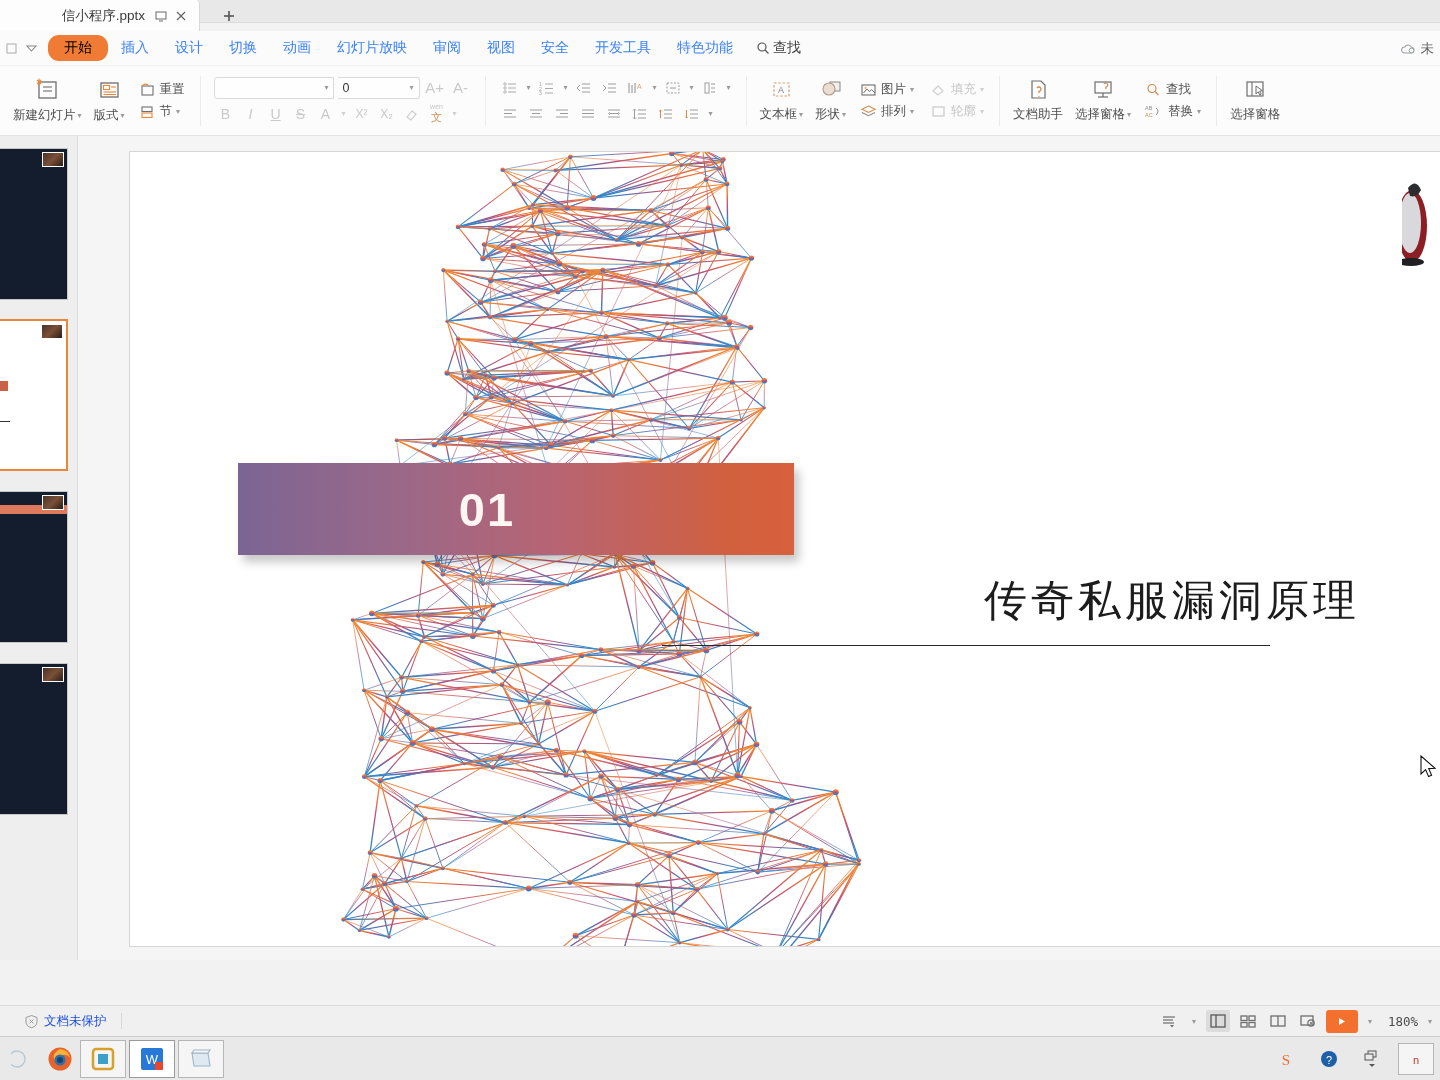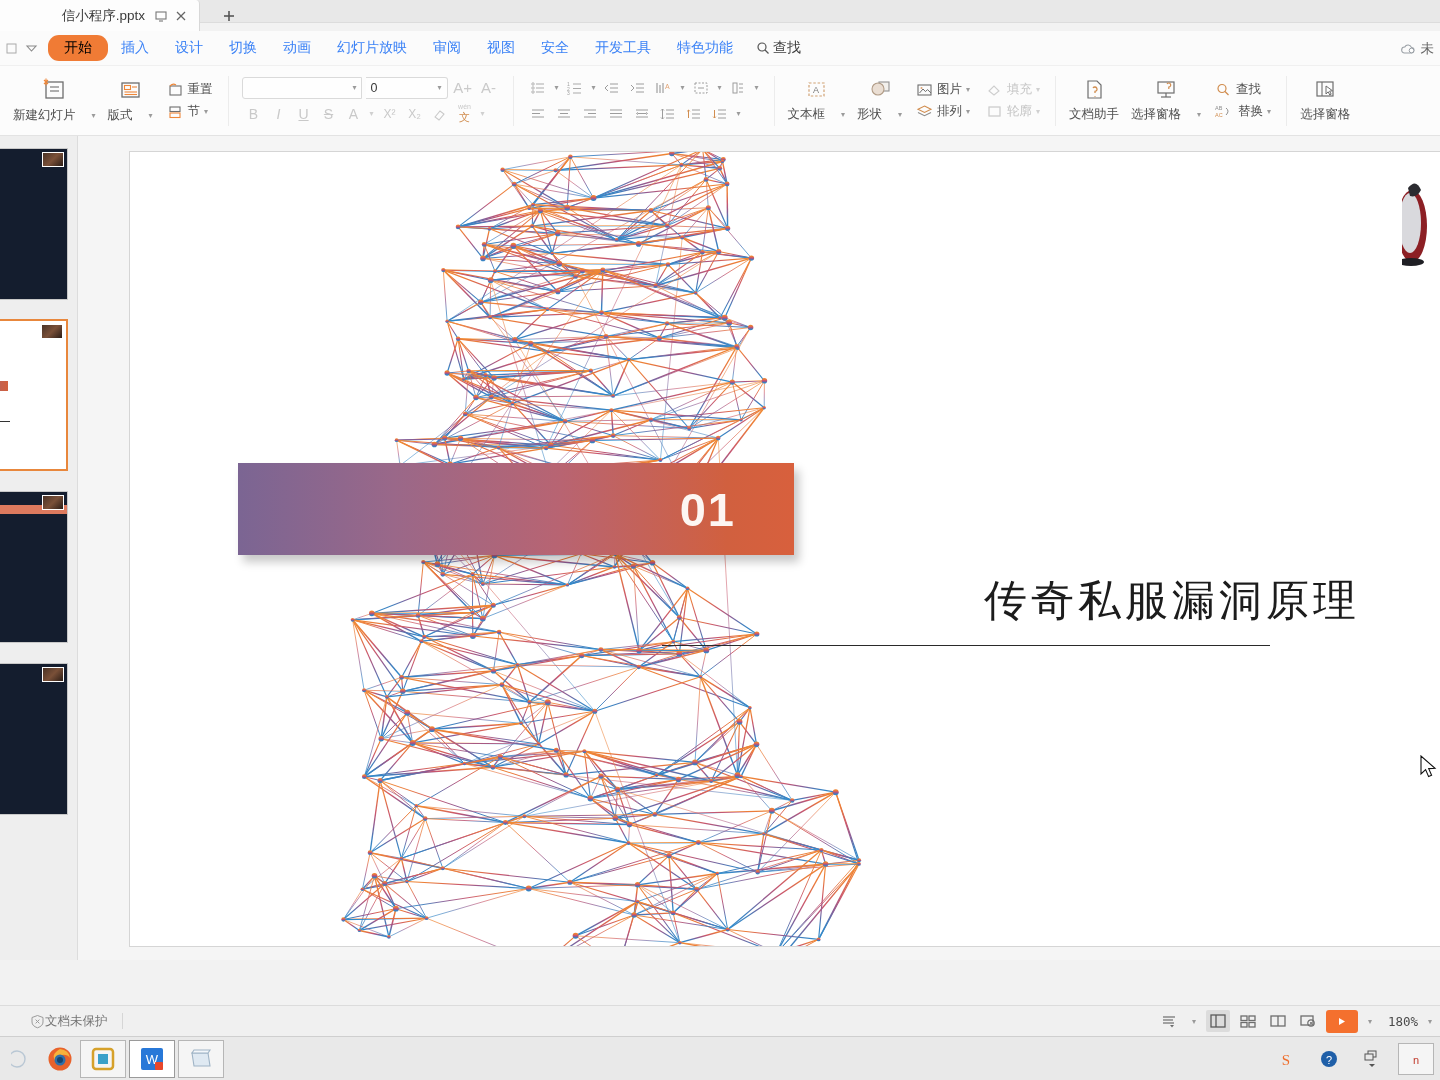--- a/index.html
+++ b/index.html
@@ -67,21 +67,21 @@
     display:flex; align-items:center; opacity:.97;
   }
   .rb-group { display:flex; align-items:center; height:62px; padding:0 7px; }
   .rb-sep { width:1px; height:50px; background:#ececec; }
   .rb-btn {
     display:flex; flex-direction:column; align-items:center;
     justify-content:center; padding:2px 6px; cursor:pointer;
     min-width:40px; color:#4a4a4a;
   }
   .rb-btn .lbl { font-size:12.5px; margin-top:2px; white-space:nowrap;
-     display:flex; align-items:center; gap:16px; }
+     display:flex; align-items:center; gap:2px; }
   .rb-small-col { display:flex; flex-direction:column; gap:3px; padding:0 4px; }
   .rb-small {
     display:flex; align-items:center; gap:4px; cursor:pointer;
     font-size:12.5px; color:#4a4a4a; padding:1px 4px; white-space:nowrap;
   }
   .rb-small.dim { color:#c3c3c3; }
   .caret { font-size:8px; color:#999; }
   .caret.dim { color:#cfcfcf; }
 
   
@@ -135,21 +135,21 @@
   .slide {
     position:absolute; left:52px; top:16px; width:1310px; height:794px;
     background:#fff; box-shadow:0 0 0 1px #d5d5d5;
     overflow:hidden;
   }
   .mesh { position:absolute; left:0; top:0; width:100%; height:100%; }
   .banner {
     position:absolute; left:108px; top:311px; width:556px; height:92px;
     background:linear-gradient(90deg,#7b6593 0%,#9a6889 28%,#b86472 58%,#d1603f 88%,#d8603d 100%);
     box-shadow:5px 7px 9px rgba(0,0,0,.22);
-    display:flex; align-items:center; justify-content:flex-end;
+    display:flex; align-items:center; justify-content:center;
   }
   .banner .num {
     color:#fdf6f2; font-size:47px; font-weight:bold; letter-spacing:2px;
     padding-right:58px; font-family:"Liberation Sans",sans-serif;
   }
   .slide-title {
     position:absolute; left:530px; top:420px; width:740px;
     text-align:right; padding-right:40px;
     font-family:"DejaVu Serif","Liberation Serif",serif;
     font-size:43px; color:#1c1c1c; letter-spacing:4px; white-space:nowrap;
@@ -174,22 +174,22 @@
     border-left:1px solid #dcdcdc;
   }
   .notes-txt { font-size:13px; color:#6f6f6f; }
 
   
   .status {
     position:absolute; left:0; top:1005px; width:1440px; height:31px;
     background:#f0f0f0; border-top:1px solid #dcdcdc;
     display:flex; align-items:center;
   }
-  .st-left { display:flex; align-items:center; padding-left:30px;
-    font-size:12.5px; color:#737373; }
+  .st-left { display:flex; align-items:center; gap:5px; padding-left:24px;
+    font-size:12.5px; color:#1d4ed8; }
   .st-divider { width:1px; height:16px; background:#d6d6d6; margin-left:14px; }
   .st-right { position:absolute; right:4px; display:flex; align-items:center;
     gap:6px; }
   .vbtn { width:24px; height:22px; display:flex; align-items:center;
     justify-content:center; color:#6d6d6d; cursor:pointer; border-radius:2px; }
   .vbtn.on { background:#dcdcdc; }
   .playbtn {
     width:32px; height:23px; background:#f4702e; border-radius:3px;
     display:flex; align-items:center; justify-content:center; cursor:pointer;
   }

